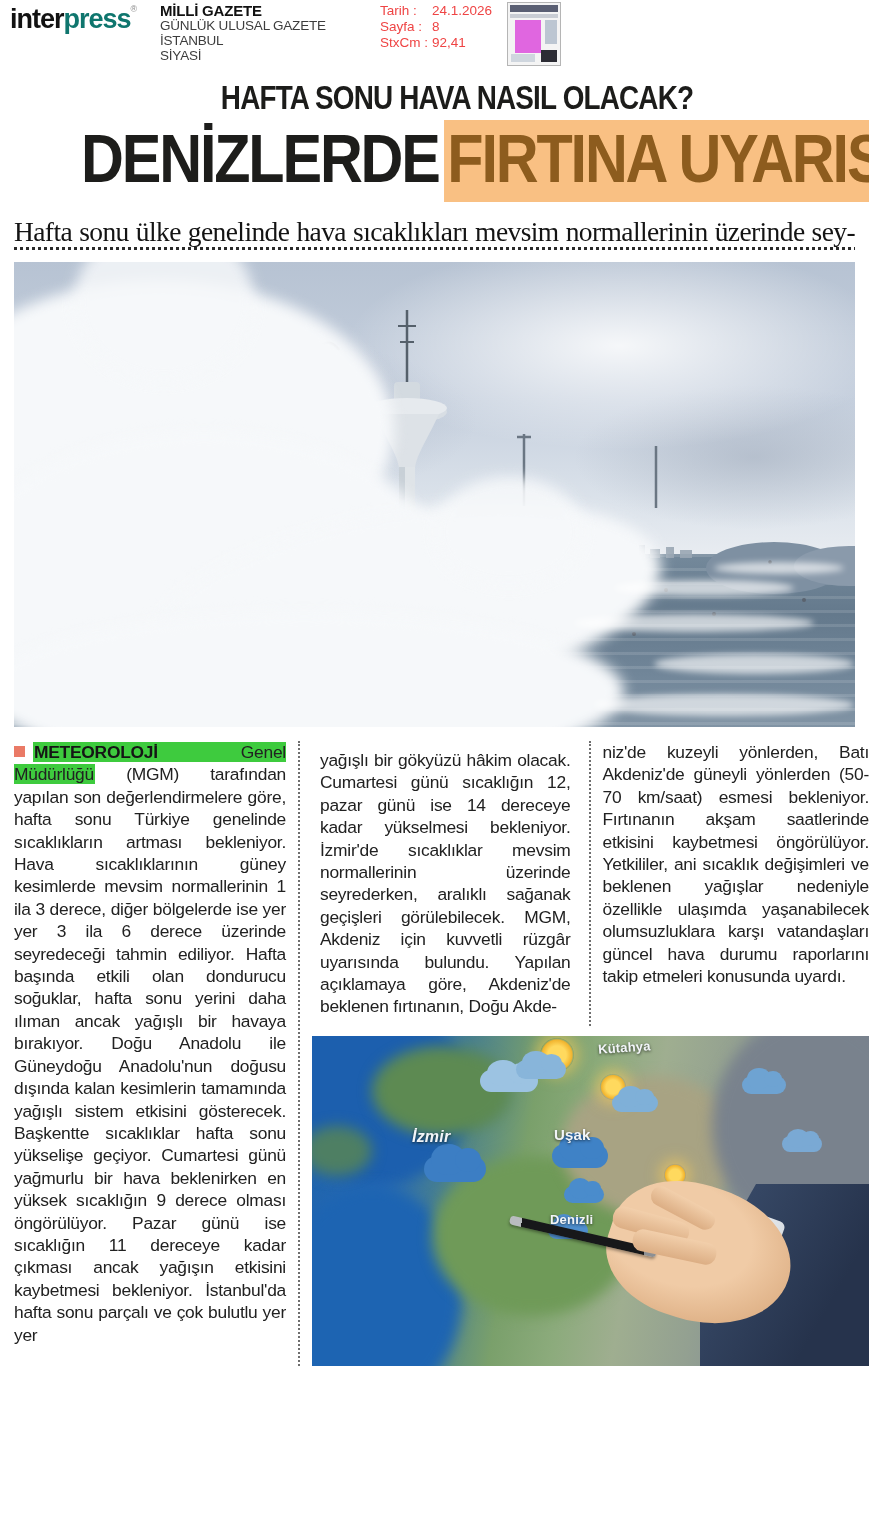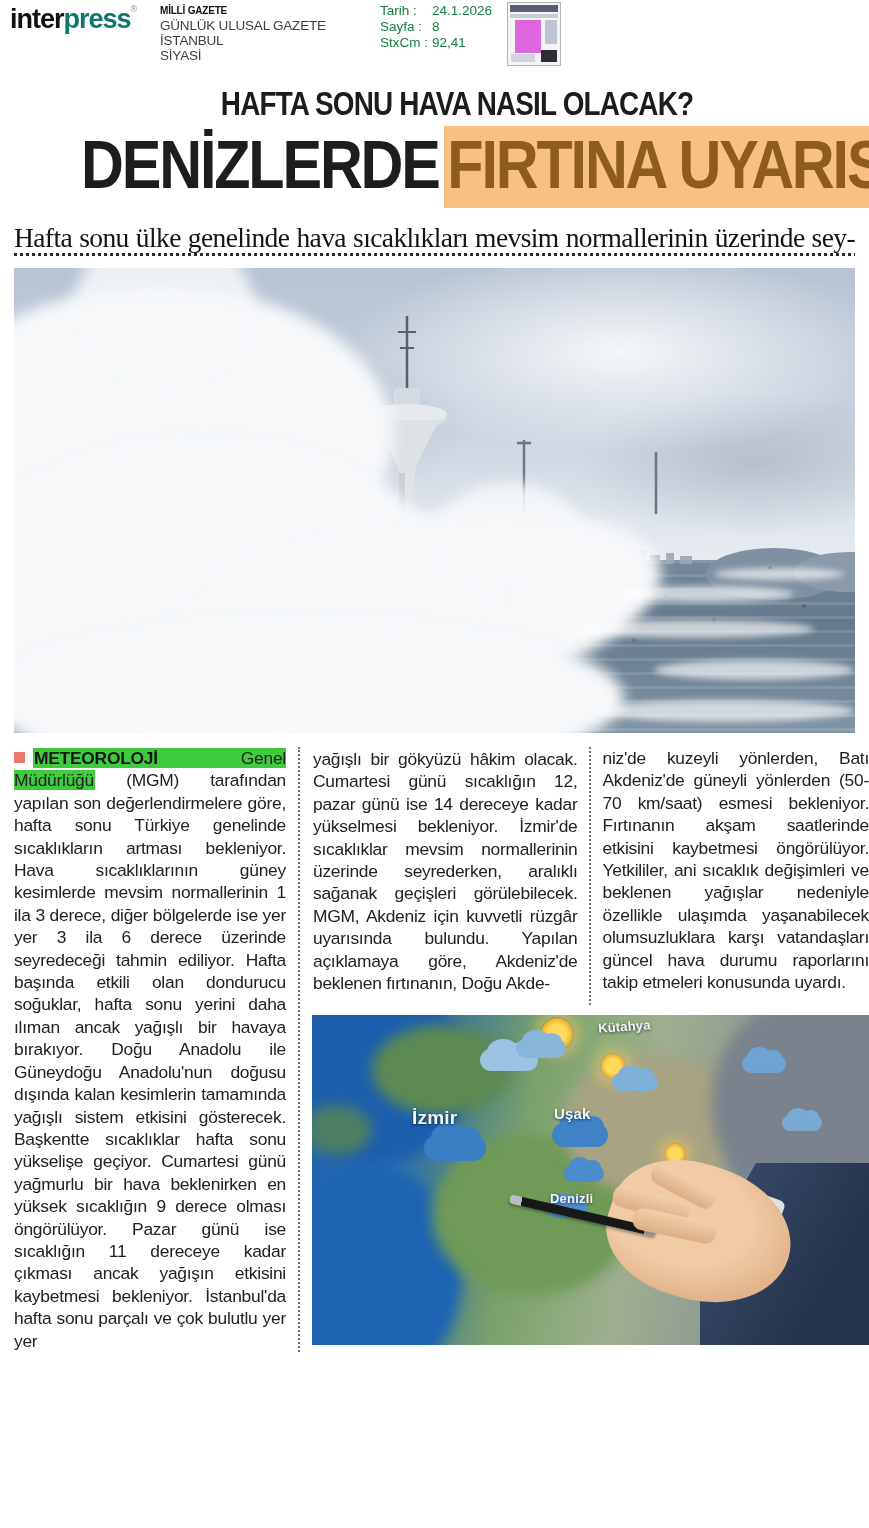--- a/index.html
+++ b/index.html
@@ -6,36 +6,36 @@
   body{width:869px;font-family:"Liberation Sans",sans-serif;color:#1a1a1a;-webkit-font-smoothing:antialiased;}
   .page{position:relative;width:869px;min-height:1528px;background:#fff;overflow:hidden;}
 
   
   .clip-header{position:relative;height:74px;padding-top:4px;}
   .logo{position:absolute;left:10px;top:4px;font-size:27px;font-weight:bold;letter-spacing:-1px;}
   .logo .lg-black{color:#121212;}
   .logo .lg-red{color:#0f766e;}
   .logo .lg-reg{font-size:9px;color:#888;vertical-align:top;font-weight:normal;letter-spacing:0;}
   .pub-info{position:absolute;left:160px;top:3px;line-height:15px;color:#3d3d3d;font-size:13.5px;letter-spacing:-0.2px;}
-  .pub-name{font-weight:bold;color:#111;font-size:10px;}
-  .meta{position:absolute;left:380px;top:3px;font-size:13.5px;color:#15803d;line-height:16px;}
+  .pub-name{font-weight:bold;color:#111;font-size:15px;}
+  .meta{position:absolute;left:380px;top:3px;font-size:13.5px;color:#ef4444;line-height:16px;}
   .meta .row{white-space:nowrap;}
   .meta .lbl{display:inline-block;width:52px;}
   .meta .val{display:inline-block;}
   
   .thumb{position:absolute;left:507px;top:2px;width:52px;height:62px;background:#f4f4f4;border:1px solid #b5b5b5;}
   .th-mast{position:absolute;left:2px;top:2px;right:2px;height:7px;background:#5a5f73;}
   .th-line{position:absolute;left:2px;top:11px;right:2px;height:4px;background:#c9cdd4;}
   .th-article{position:absolute;left:7px;top:17px;width:26px;height:33px;background:#e066e0;}
   .th-col{position:absolute;right:3px;top:17px;width:12px;height:24px;background:#bcc6d2;}
   .th-photo{position:absolute;right:3px;bottom:3px;width:16px;height:12px;background:#2c2c34;}
   .th-foot{position:absolute;left:3px;bottom:3px;width:24px;height:8px;background:#cfd6de;}
 
   
-  .kicker-wrap{margin-top:6px;text-align:center;padding-left:46px;}
+  .kicker-wrap{margin-top:0;text-align:center;padding-left:46px;}
   .kicker{display:inline-block;font-size:34px;font-weight:bold;color:#1c1c1a;letter-spacing:-1px;transform:scaleX(0.82);transform-origin:center;white-space:nowrap;}
   .main-head-wrap{margin-top:2px;margin-left:14px;width:841px;text-align:center;}
   .main-head{display:inline-block;font-size:69px;font-weight:bold;letter-spacing:-2.5px;transform:scaleX(0.86);transform-origin:center;white-space:nowrap;line-height:80px;}
   .mh-black{color:#1d1d1b;}
   .mh-hl{color:#8d5c1e;background:#f9c083;padding:0 8px 5px 4px;margin-left:6px;}
 
   
   .lead{margin:14px 14px 0 14px;width:841px;}
   .lead-line{font-size:27.5px;line-height:37px;color:#141414;letter-spacing:-0.6px;
     text-decoration:underline;text-decoration-style:dotted;text-decoration-thickness:2.5px;text-underline-offset:6px;
@@ -228,21 +228,21 @@
     <div class="whitecap" style="left:700px;top:300px;width:130px;height:12px;"></div>
   </div>
 
   <div class="body-sec">
     <div class="colA">
       <p class="coltext" style="margin:0;"><span class="bullet"></span><span class="hl-green hl-bold">METEOROLOJİ</span><span class="hl-green"> Genel Müdürlüğü</span><span> (MGM) tarafından yapılan son değerlendirmelere göre, hafta sonu Türkiye genelinde sıcaklıkların artması bekleniyor. Hava sıcaklıklarının güney kesimlerde mevsim normallerinin 1 ila 3 derece, diğer bölgelerde ise yer yer 3 ila 6 derece üzerinde seyredeceği tahmin ediliyor. Hafta başında etkili olan dondurucu soğuklar, hafta sonu yerini daha ılıman ancak yağışlı bir havaya bırakıyor. Doğu Anadolu ile Güneydoğu Anadolu'nun doğusu dışında kalan kesimlerin tamamında yağışlı sistem etkisini gösterecek. Başkentte sıcaklıklar hafta sonu yükselişe geçiyor. Cumartesi günü yağmurlu bir hava beklenirken en yüksek sıcaklığın 9 derece olması öngörülüyor. Pazar günü ise sıcaklığın 11 dereceye kadar çıkması ancak yağışın etkisini kaybetmesi bekleniyor. İstanbul'da hafta sonu parçalı ve çok bulutlu yer yer</span></p>
     </div>
     <div class="right-wrap">
       <div class="cols23">
         <div class="colB">
-          <p class="coltext" style="margin:1px;">yağışlı bir gökyüzü hâkim olacak. Cumartesi günü sıcaklığın 12, pazar günü ise 14 dereceye kadar yükselmesi bekleniyor. İzmir'de sıcaklıklar mevsim normallerinin üzerinde seyrederken, aralıklı sağanak geçişleri görülebilecek. MGM, Akdeniz için kuvvetli rüzgâr uyarısında bulundu. Yapılan açıklamaya göre, Akdeniz'de beklenen fırtınanın, Doğu Akde-</p>
+          <p class="coltext" style="margin:8px;">yağışlı bir gökyüzü hâkim olacak. Cumartesi günü sıcaklığın 12, pazar günü ise 14 dereceye kadar yükselmesi bekleniyor. İzmir'de sıcaklıklar mevsim normallerinin üzerinde seyrederken, aralıklı sağanak geçişleri görülebilecek. MGM, Akdeniz için kuvvetli rüzgâr uyarısında bulundu. Yapılan açıklamaya göre, Akdeniz'de beklenen fırtınanın, Doğu Akde-</p>
         </div>
         <div class="colC">
           <p class="coltext" style="margin:0;">niz'de kuzeyli yönlerden, Batı Akdeniz'de güneyli yönlerden (50-70 km/saat) esmesi bekleniyor. Fırtınanın akşam saatlerinde etkisini kaybetmesi öngörülüyor. Yetkililer, ani sıcaklık değişimleri ve beklenen yağışlar nedeniyle özellikle ulaşımda yaşanabilecek olumsuzluklara karşı vatandaşları güncel hava durumu raporlarını takip etmeleri konusunda uyardı.</p>
         </div>
       </div>
 
       <div class="photo-map">
 
         <div class="blob" style="left:-40px;top:-30px;width:200px;height:180px;background:#1c5fae;"></div>
         <div class="blob" style="left:-30px;top:150px;width:180px;height:220px;background:#1d64b2;"></div>
@@ -263,21 +263,21 @@
         <div class="cloud" style="left:300px;top:58px;width:46px;height:18px;background:#7fb0d8;"></div>
         <div class="cloud" style="left:112px;top:120px;width:62px;height:26px;background:#3c7ec4;"></div>
         <div class="cloud" style="left:240px;top:108px;width:56px;height:24px;background:#3f82c6;"></div>
         <div class="cloud" style="left:252px;top:150px;width:40px;height:17px;background:#4a8ccc;"></div>
         <div class="cloud" style="left:430px;top:40px;width:44px;height:18px;background:#6ea3d2;"></div>
         <div class="cloud" style="left:470px;top:100px;width:40px;height:16px;background:#7aa9d4;"></div>
         <div class="cloud" style="left:500px;top:160px;width:38px;height:15px;background:#6ea3d2;"></div>
 
         <div class="cloud" style="left:236px;top:186px;width:40px;height:17px;background:#4f8fce;"></div>
 
-        <div class="city" style="left:100px;top:92px;font-size:19px;">İzmir</div>
+        <div class="city" style="left:100px;top:92px;font-size:16px;font-style:italic;">İzmir</div>
         <div class="city" style="left:242px;top:82px;font-size:15px;margin-top:8px;">Uşak</div>
         <div class="city" style="left:286px;top:4px;font-size:13px;transform:rotate(-4deg);">Kütahya</div>
 
         <div class="city" style="left:238px;top:176px;font-size:13px;">Denizli</div>
 
         <div class="hand-layer">
           <div class="sleeve"></div>
           <div class="cuff"></div>
           <div class="hand"></div>
           <div class="pen"></div>

